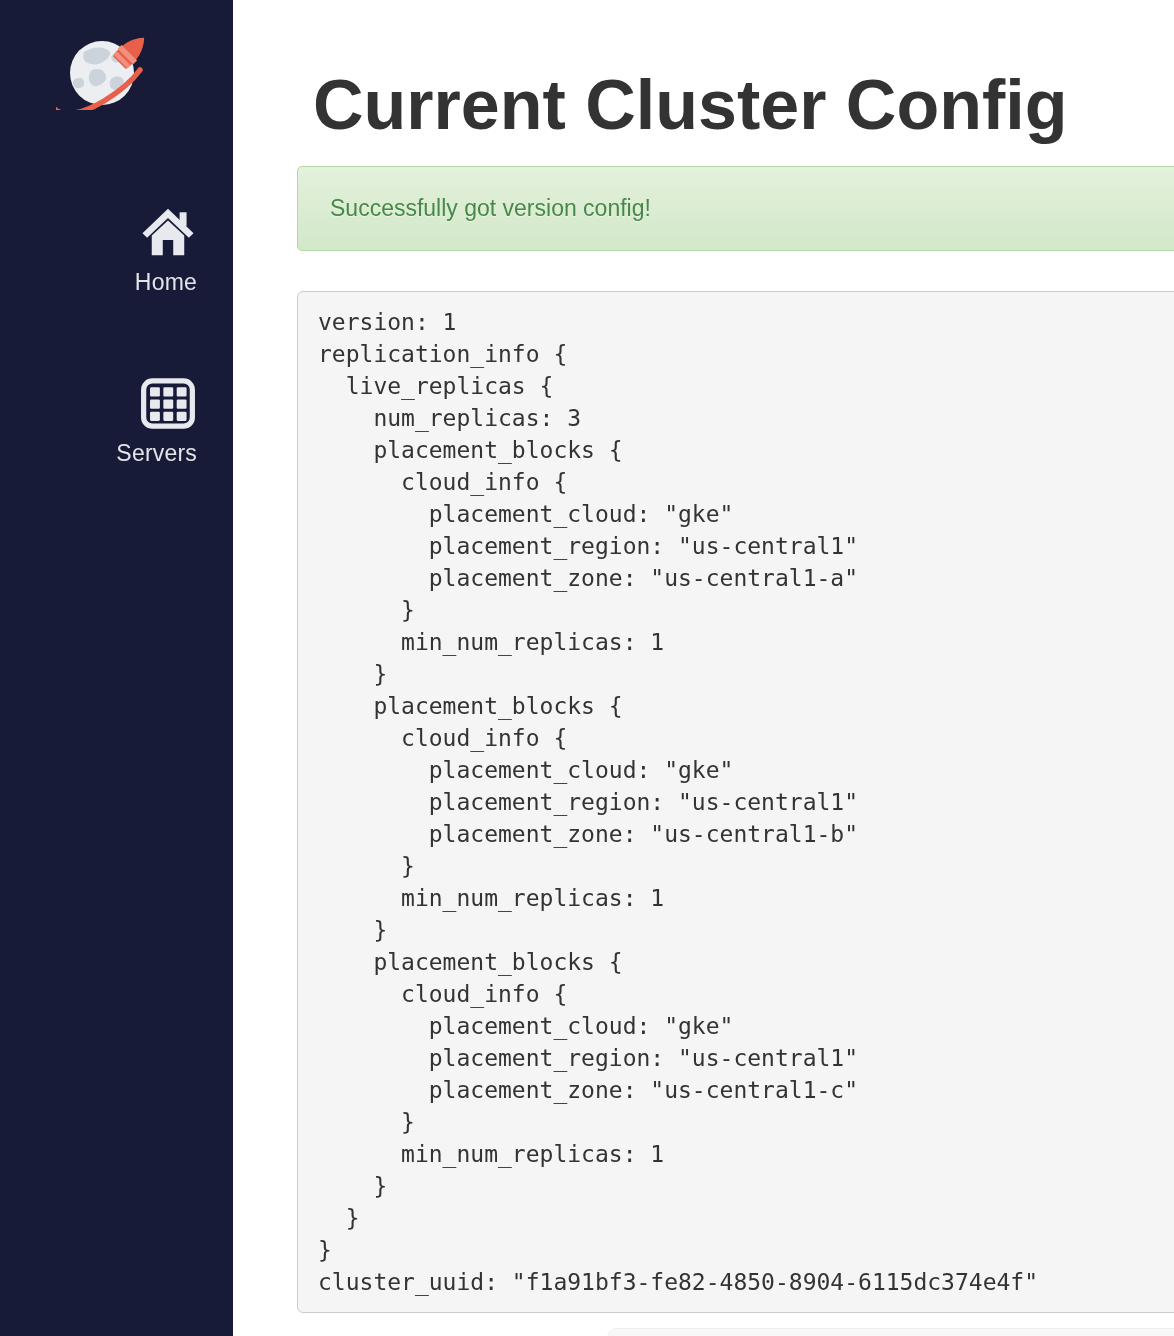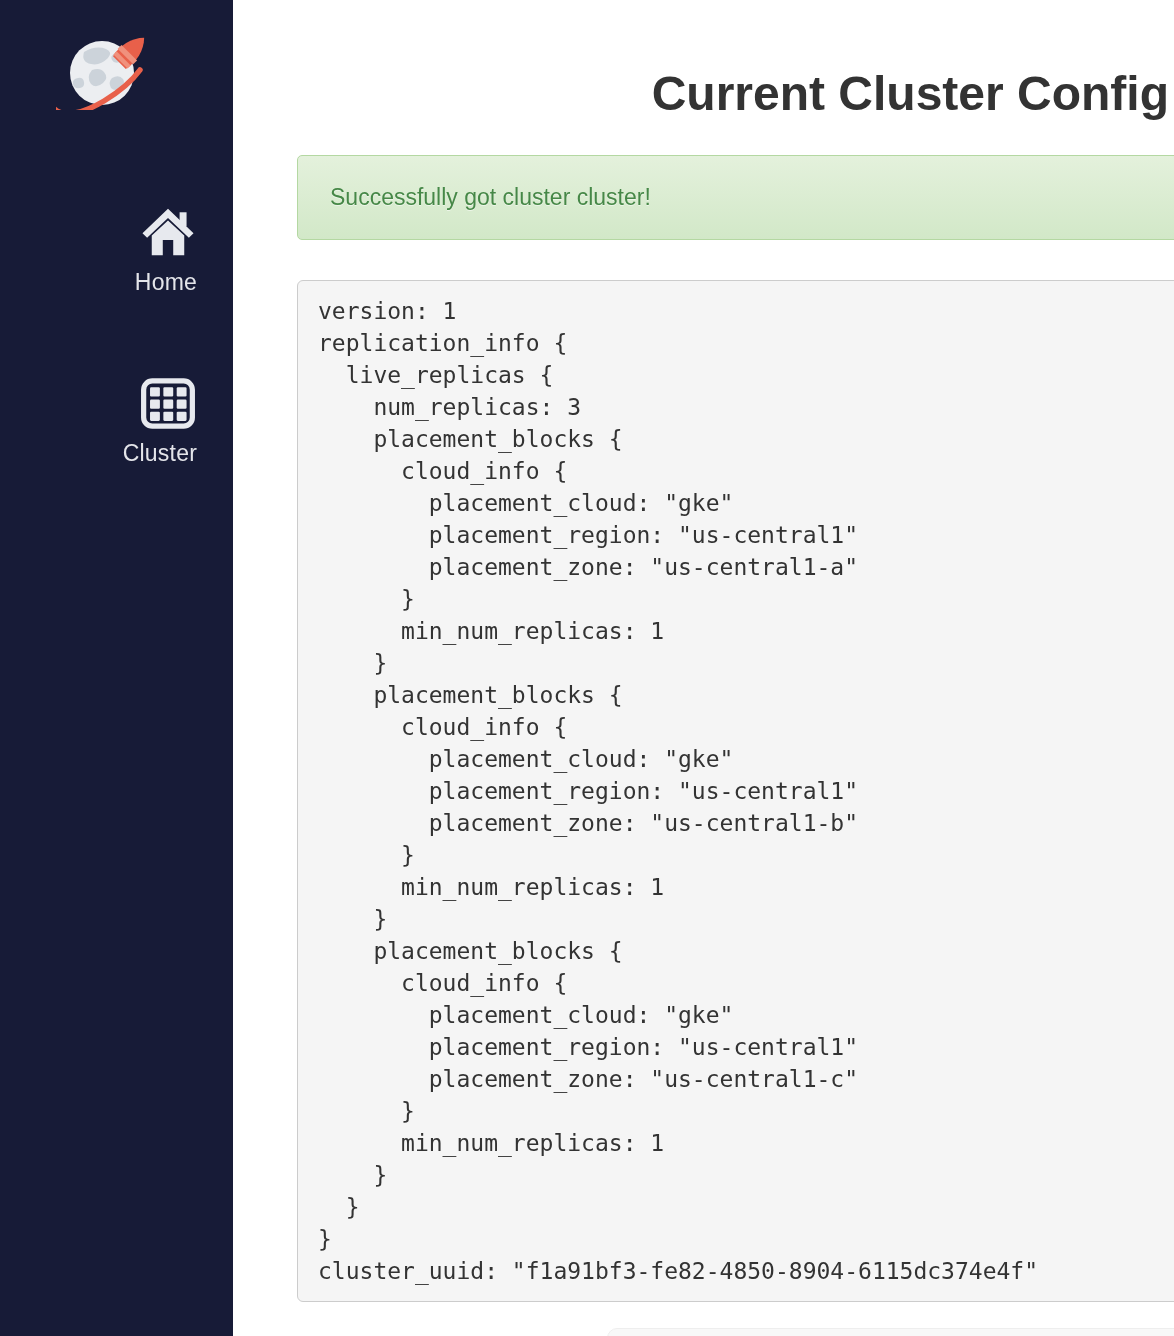--- a/index.html
+++ b/index.html
@@ -45,28 +45,27 @@
     white-space: nowrap;
   }
 
   
   .main {
     margin-left: 233px;
     padding: 0 0 0 64px;
     width: 941px;
   }
   .page-title {
-    margin: 5px;
+    margin: 16px;
     padding-top: 56px;
-    font-size: 48px;
+    font-size: 70px;
     line-height: 66px;
     font-weight: bold;
     color: #333333;
     letter-spacing: 0;
-    text-align: right;
   }
   .alert-success {
     margin-top: 28px;
     width: calc(100% + 14px);
     background: linear-gradient(to bottom, #e4f1dc, #d2e8c8);
     border: 1px solid #b4d8a2;
     border-radius: 5px;
     padding: 28px 32px;
     color: #468847;
     font-size: 23px;
@@ -146,33 +145,33 @@
               <rect x="65" y="23" width="17" height="16" rx="2"></rect>
             <rect x="19" y="44" width="17" height="16" rx="2"></rect>
               <rect x="42" y="44" width="17" height="16" rx="2"></rect>
               <rect x="65" y="44" width="17" height="16" rx="2"></rect>
             <rect x="19" y="65" width="17" height="16" rx="2"></rect>
               <rect x="42" y="65" width="17" height="16" rx="2"></rect>
               <rect x="65" y="65" width="17" height="16" rx="2"></rect>
           </g>
         </svg>
       </span>
-      <span class="nav-label">Cluster</span>
+      <span class="nav-label">Servers</span>
     </div>
 
 
 
   </div>
 </div>
 
 <div class="main">
   <h1 class="page-title">Current Cluster Config</h1>
 
   <div class="alert-success">
-    <span>Successfully got cluster cluster!</span>
+    <span>Successfully got version config!</span>
   </div>
 
   <pre class="config-pre">version: 1
 replication_info {
   live_replicas {
     num_replicas: 3
     placement_blocks {
       cloud_info {
         placement_cloud: "gke"
         placement_region: "us-central1"

